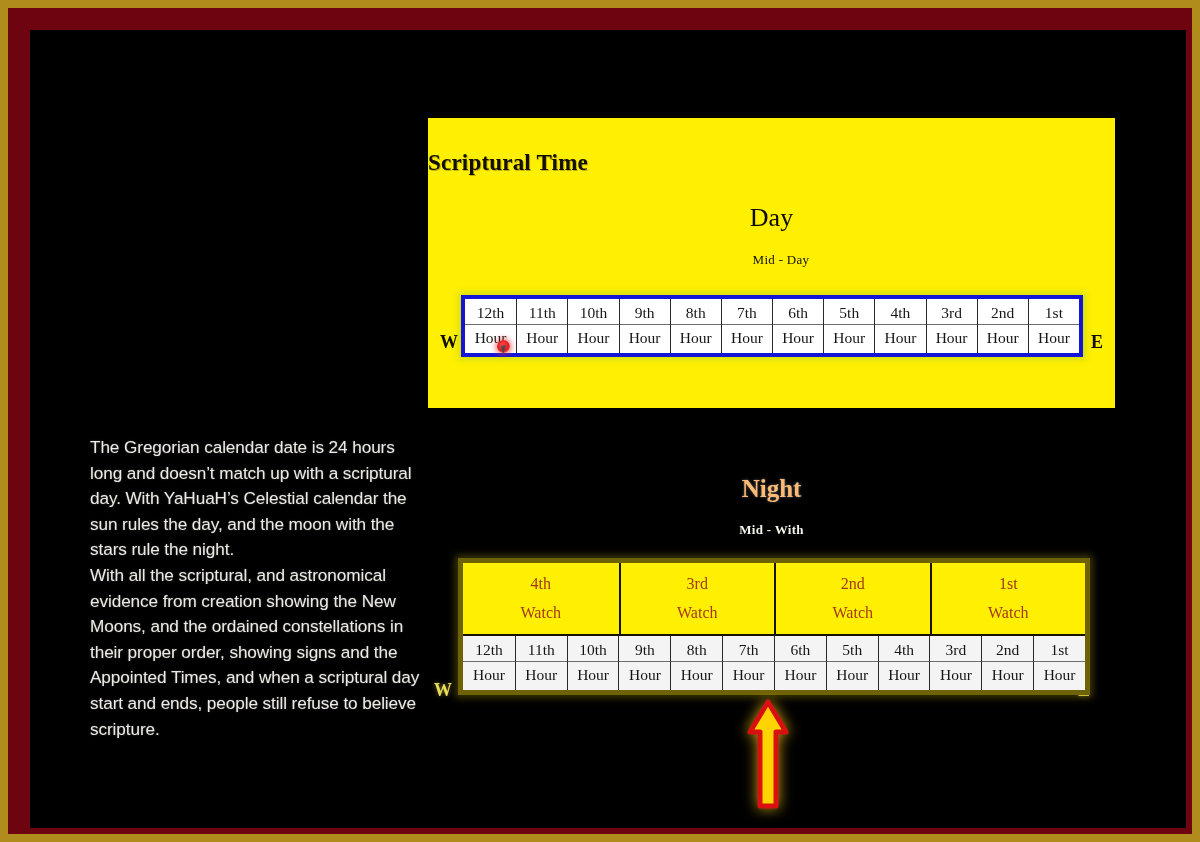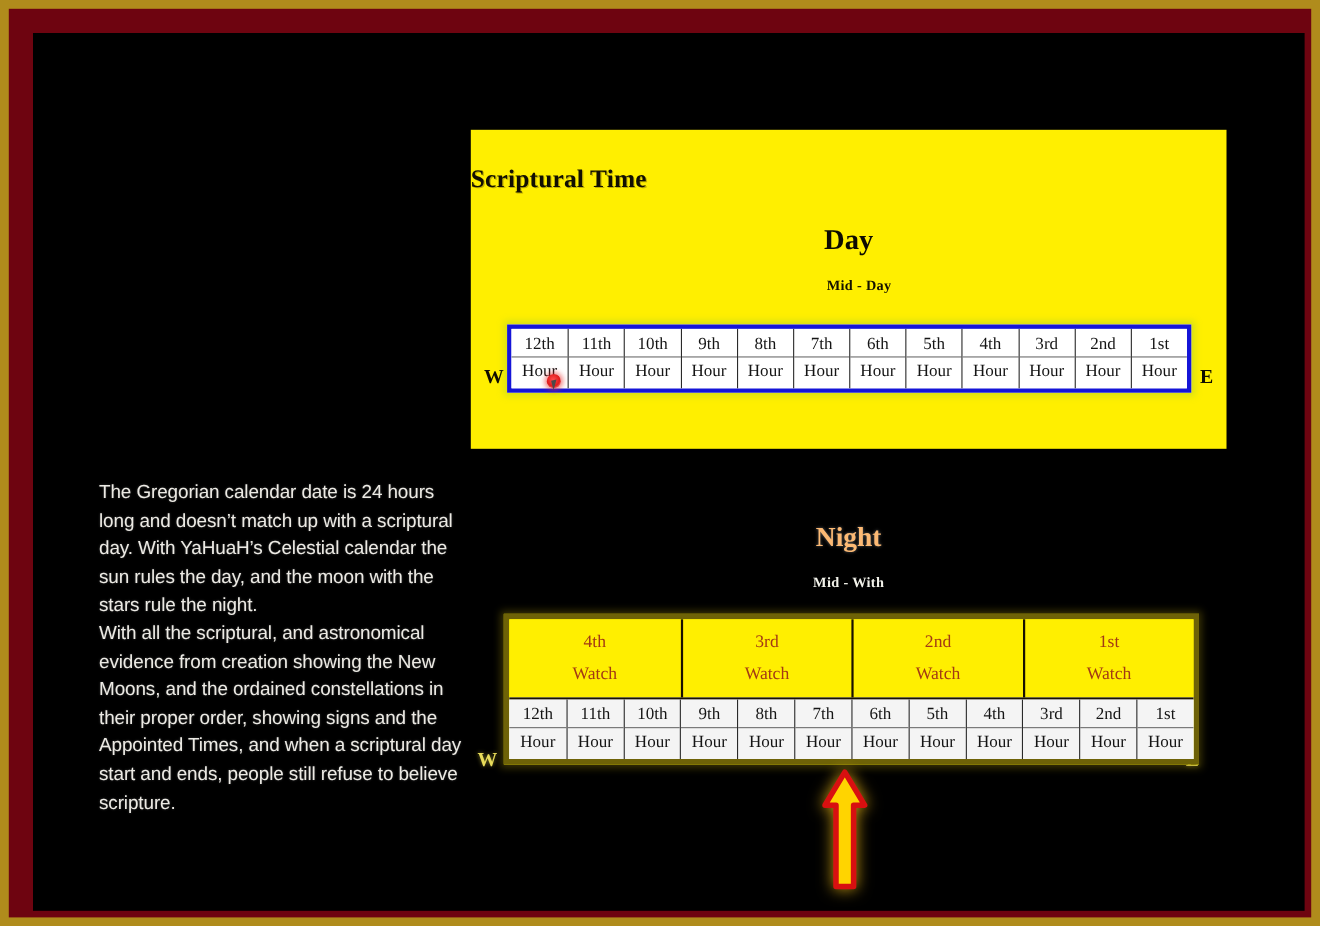--- a/index.html
+++ b/index.html
@@ -75,31 +75,31 @@
     letter-spacing: .2px;
     text-shadow: 1px 1px 0 rgba(120,105,0,.45);
   }
   .ttl-day {
     position: absolute;
     left: 0; right: 0;
     top: 85px;
     text-align: center;
     font-family: "Liberation Serif", serif;
     font-size: 26px;
-    font-weight: bold;
+    font-weight: normal;
     color: #0d0b01;
   }
   .ttl-midday {
     position: absolute;
     left: 0; right: 0;
     top: 134px;
     text-align: center;
     font-family: "Liberation Serif", serif;
     font-size: 13px;
-    font-weight: bold;
+    font-weight: normal;
     color: #141100;
     letter-spacing: .3px;
     padding-left: 19px;
   }
 
   
   .dir-label {
     position: absolute;
     font-family: "Liberation Serif", serif;
     font-weight: bold;

